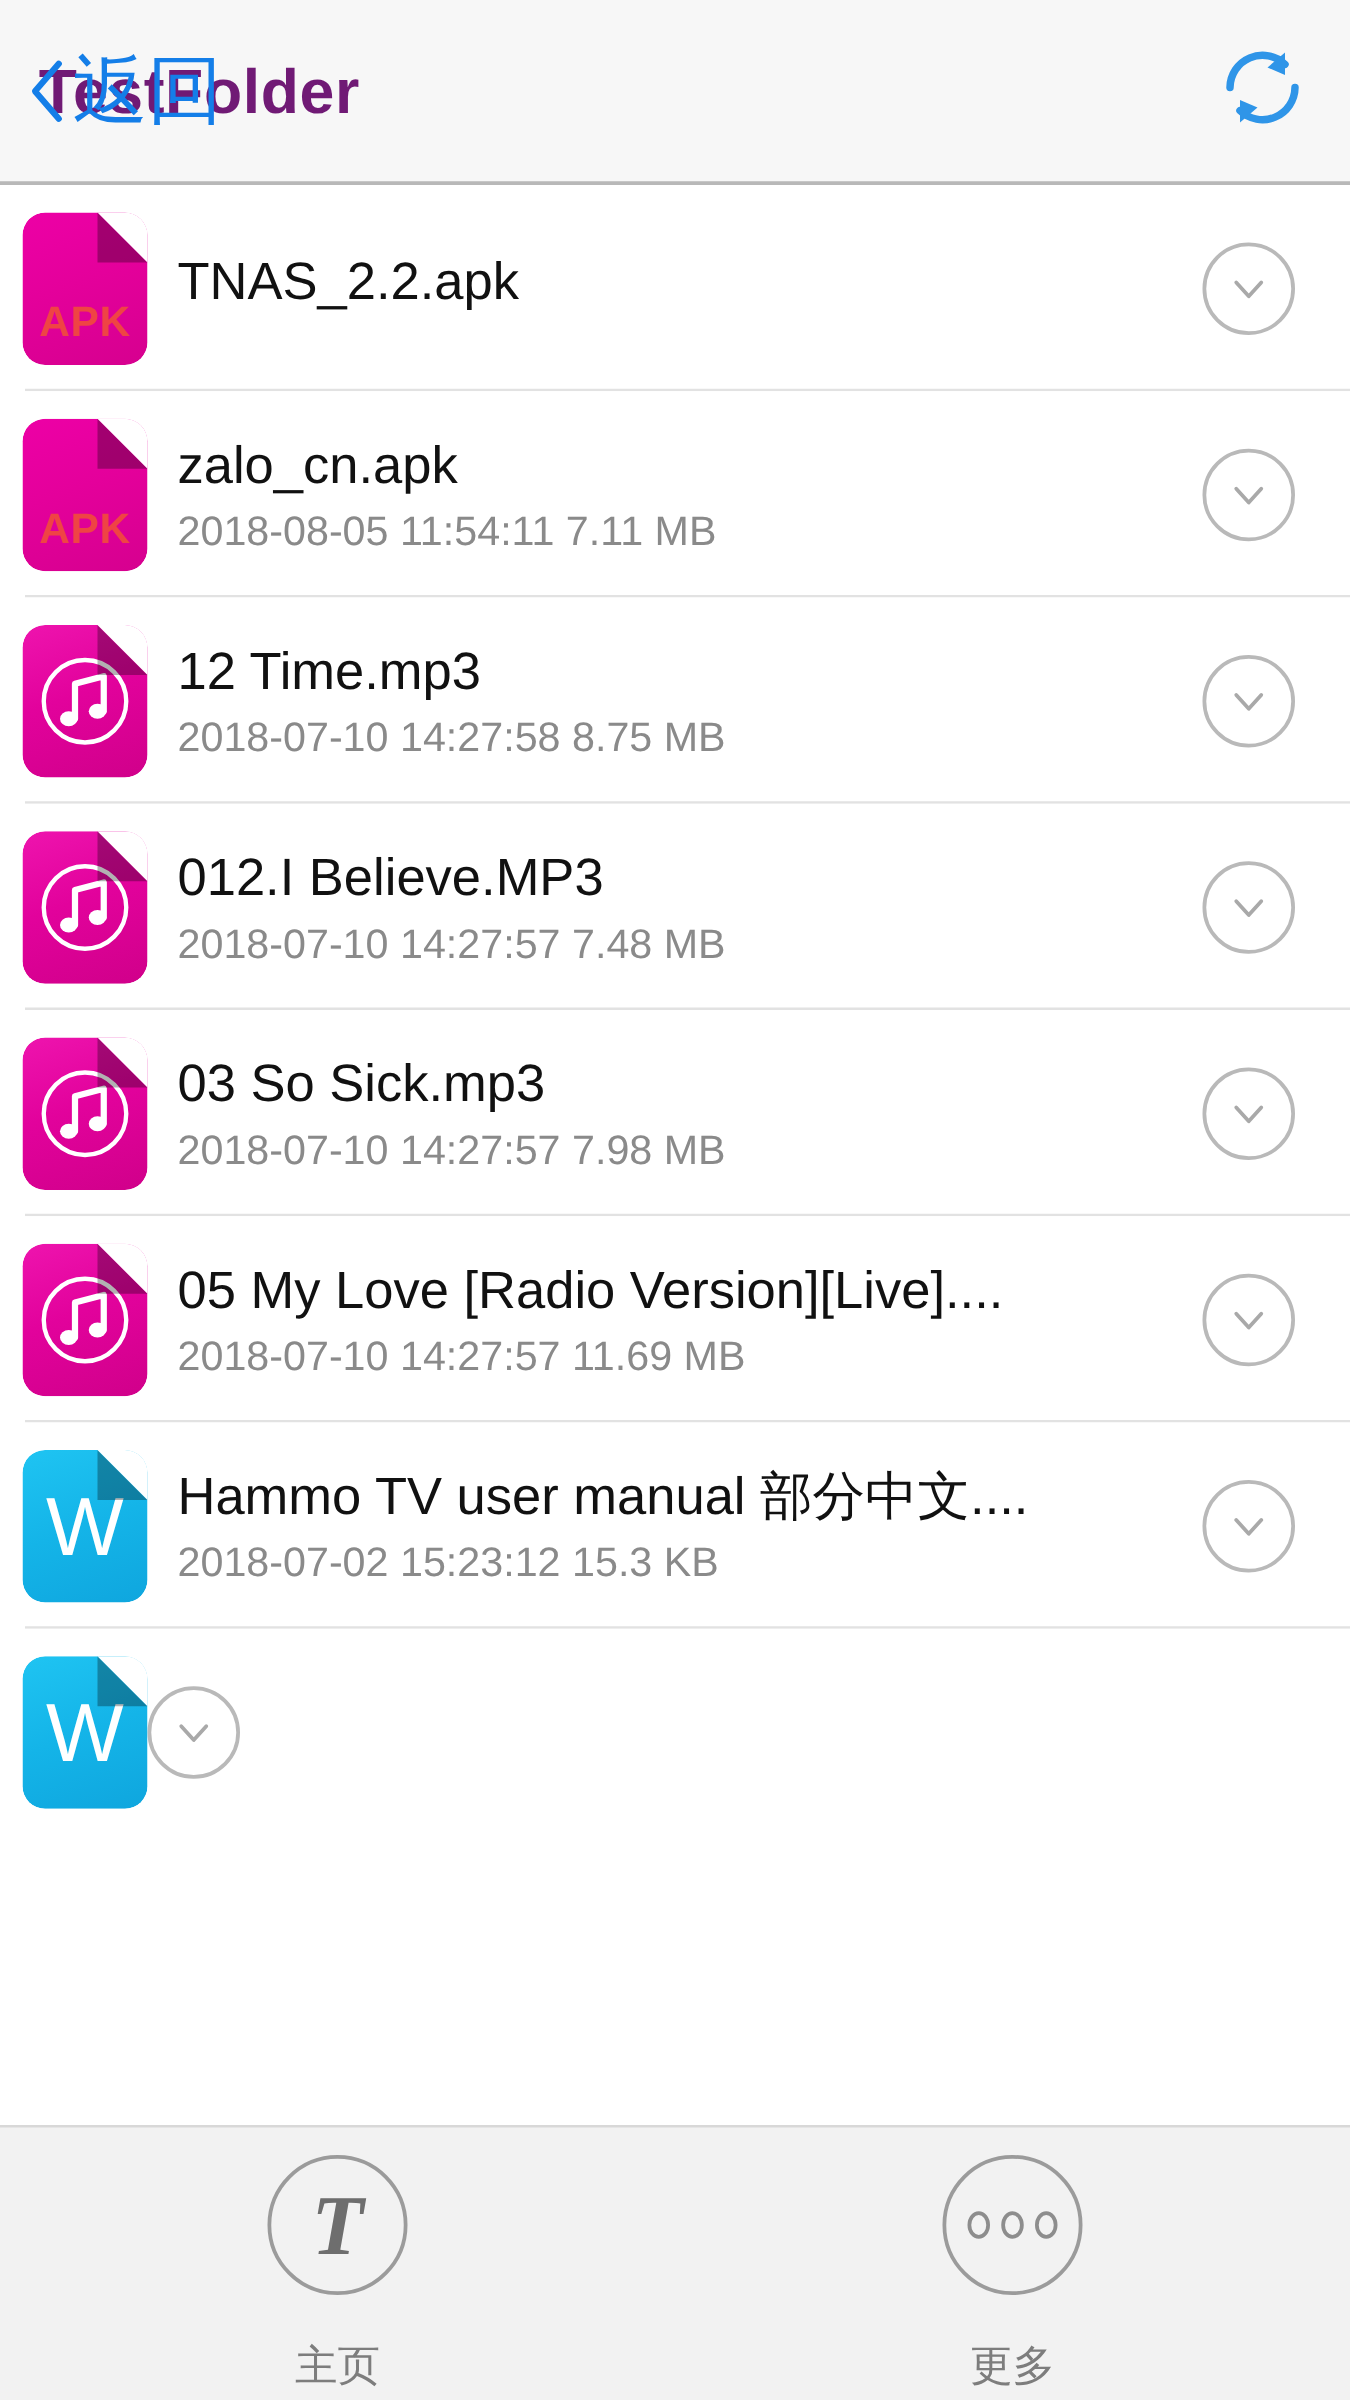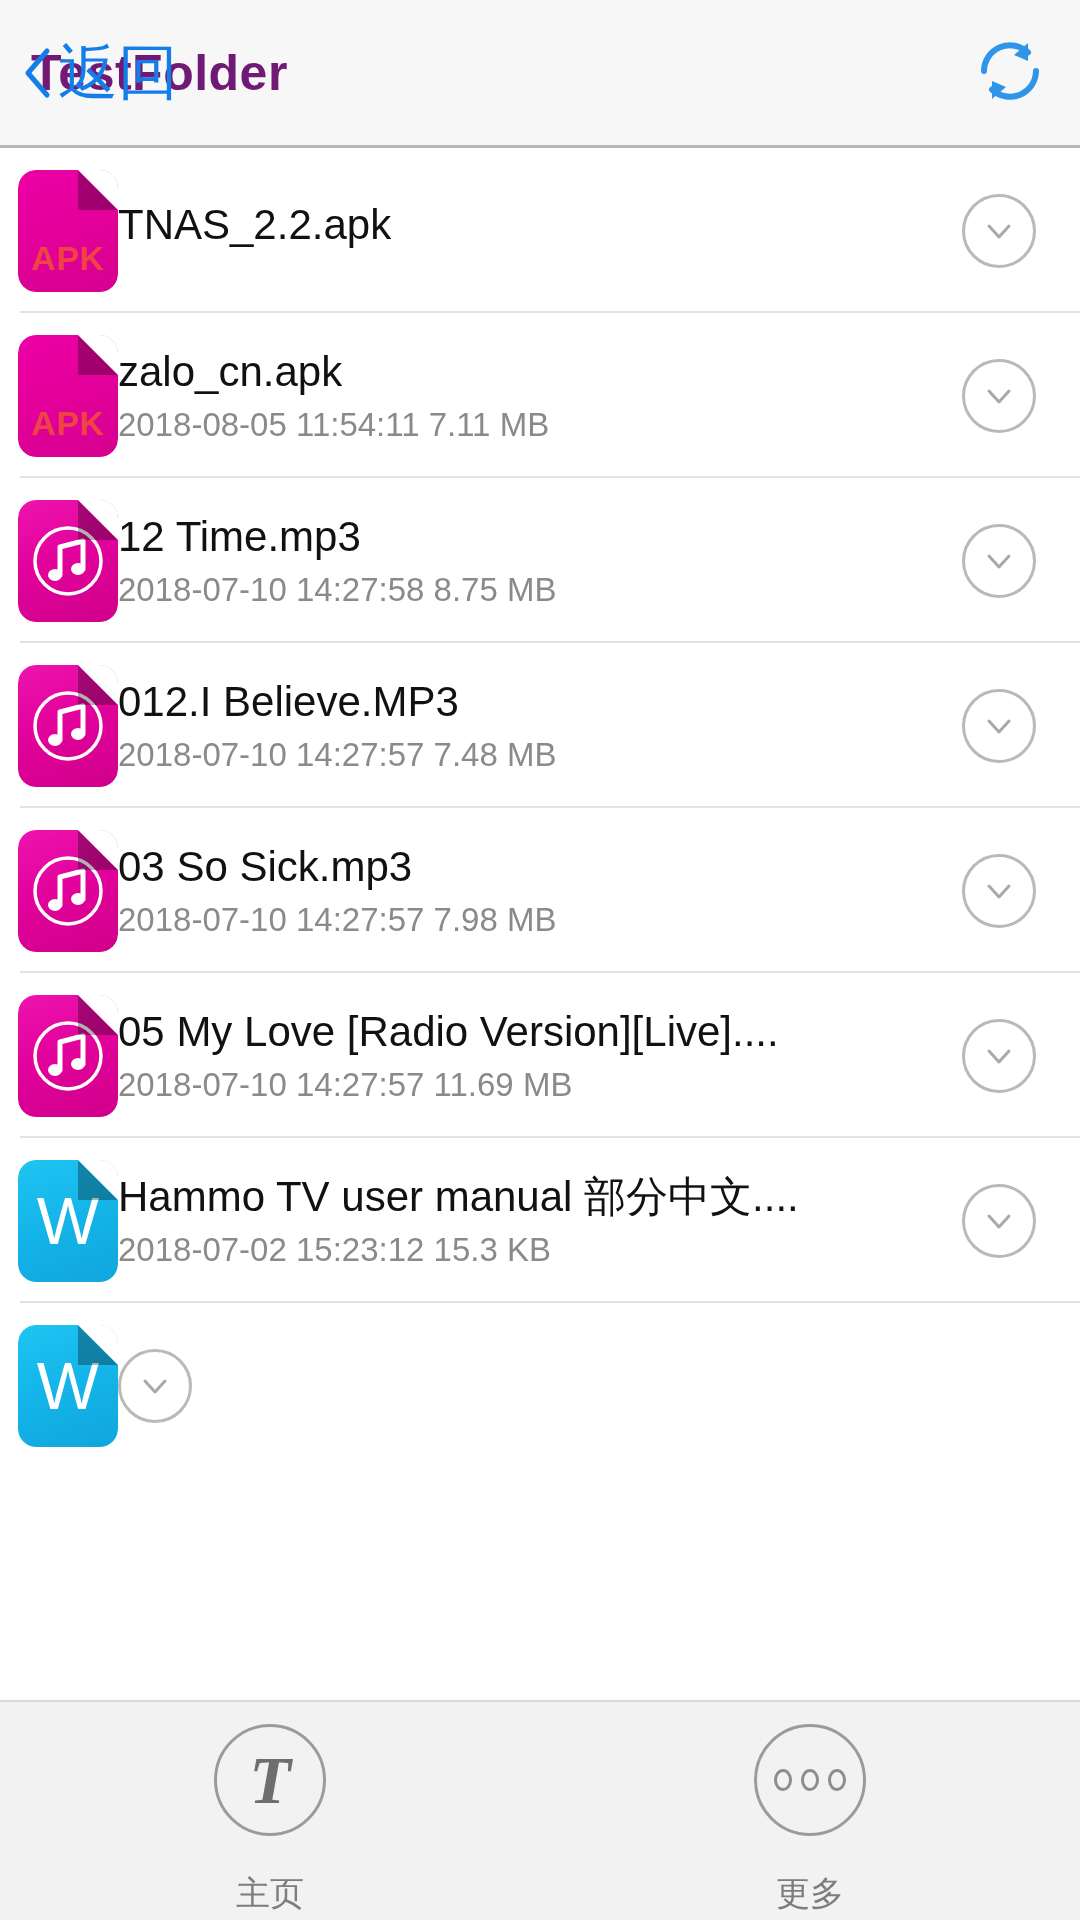--- a/index.html
+++ b/index.html
@@ -180,20 +180,21 @@
     inset: 0;
     display: flex;
     align-items: center;
     justify-content: center;
     z-index: 2;
   }
 
   .file-info {
     flex: 1;
     min-width: 0;
+    padding-left: 24px;
     padding-right: 10px;
     overflow: hidden;
   }
   .file-name {
     font-size: 42px;
     color: #111111;
     line-height: 1.12;
     white-space: nowrap;
     overflow: hidden;
     margin-bottom: 12px;

